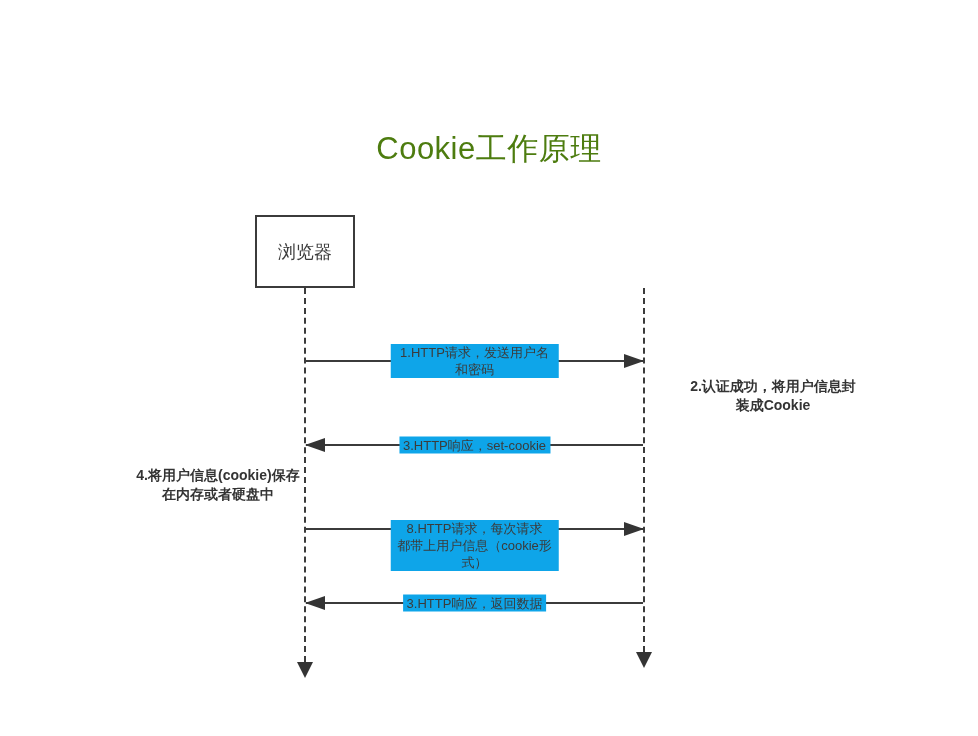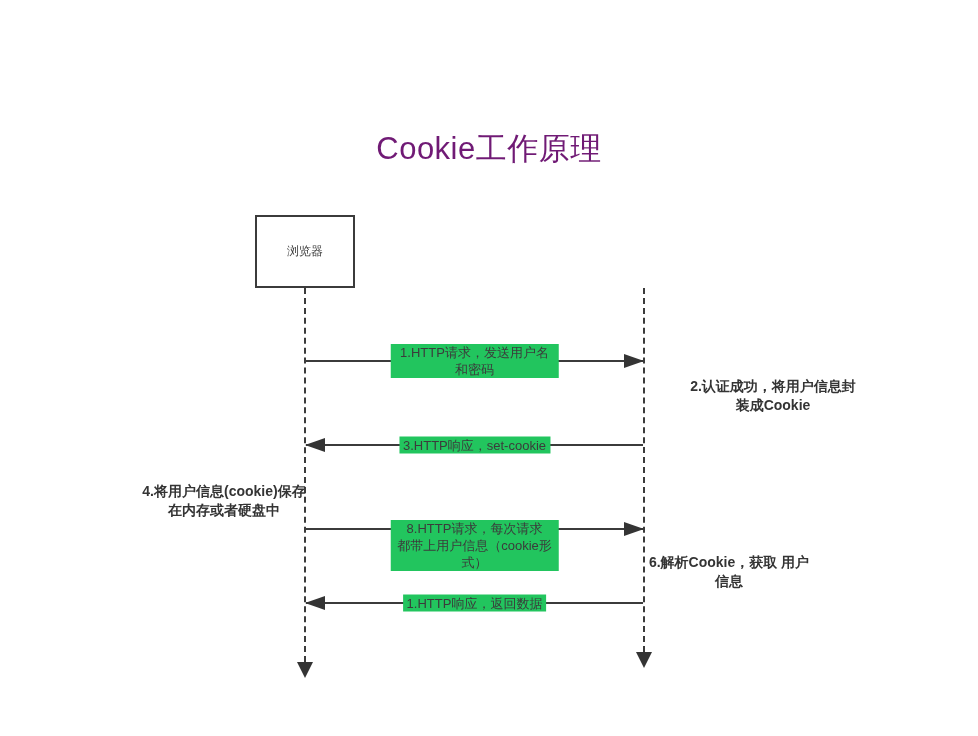--- a/index.html
+++ b/index.html
@@ -17,35 +17,35 @@
     color: #3b3b3b;
   }
   .title {
     position: absolute;
     top: 128px;
     left: 0;
     width: 100%;
     text-align: center;
     font-size: 31px;
     font-weight: 400;
-    color: #701a75;
+    color: #4d7c0f;
     letter-spacing: 0.5px;
   }
   .actor-box {
     position: absolute;
     top: 215px;
     width: 100px;
     height: 73px;
     box-sizing: border-box;
     border: 2px solid #3b3b3b;
     background: #ffffff;
     display: flex;
     align-items: center;
     justify-content: center;
-    font-size: 12px;
+    font-size: 18px;
     color: #3b3b3b;
     z-index: 2;
   }
   .actor-browser { left: 255px; }
   .actor-server  { left: 593px; }
 
   .lifeline {
     position: absolute;
     width: 0;
     border-left: 2px dashed #3b3b3b;
@@ -93,21 +93,21 @@
   .arrowhead-left {
     left: -1px;
     border-right: 20px solid #343434;
   }
 
   .msg-label {
     position: absolute;
     left: 50%;
     top: 50%;
     transform: translate(-50%, -50%);
-    background: #22c55e;
+    background: #0ea5e9;
     padding: 0 4px;
     font-size: 13px;
     line-height: 17px;
     text-align: center;
     white-space: pre-line;
     color: #3b3b3b;
     z-index: 1;
   }
   .msg-label-twoline {
     transform: translate(-50%, -9px);
@@ -118,21 +118,21 @@
     transform: translateX(-50%);
     font-size: 14px;
     font-weight: bold;
     line-height: 19px;
     text-align: center;
     white-space: pre-line;
     color: #343434;
     z-index: 3;
   }
   .note-2 { left: 731px; top: 377px; margin-left: 42px; }
-  .note-4 { left: 224px; top: 466px; margin-top: 16px; }
+  .note-4 { left: 218px; top: 466px; }
   .note-6 { left: 729px; top: 553px; }
 </style>
 </head>
 <body>
 
 <div class="canvas">
 
   <div class="title">Cookie工作原理</div>
 
   <div class="actor-box actor-browser">
@@ -155,23 +155,21 @@
   </div>
 
   <div class="message msg-5">
     <div class="arrowhead arrowhead-right"></div>
     <div class="msg-label msg-label-twoline">8.HTTP请求，每次请求
 都带上用户信息（cookie形式）</div>
   </div>
 
   <div class="message msg-7">
     <div class="arrowhead arrowhead-left"></div>
-    <div class="msg-label">1.HTTP响应，返回数据</div>
+    <div class="msg-label">3.HTTP响应，返回数据</div>
   </div>
 
   <div class="note note-2">2.认证成功，将用户信息封
 装成Cookie</div>
   <div class="note note-4">4.将用户信息(cookie)保存
 在内存或者硬盘中</div>
-  <div class="note note-6">6.解析Cookie，获取 用户
-信息</div>
 
 </div>
 
 </body></html>

